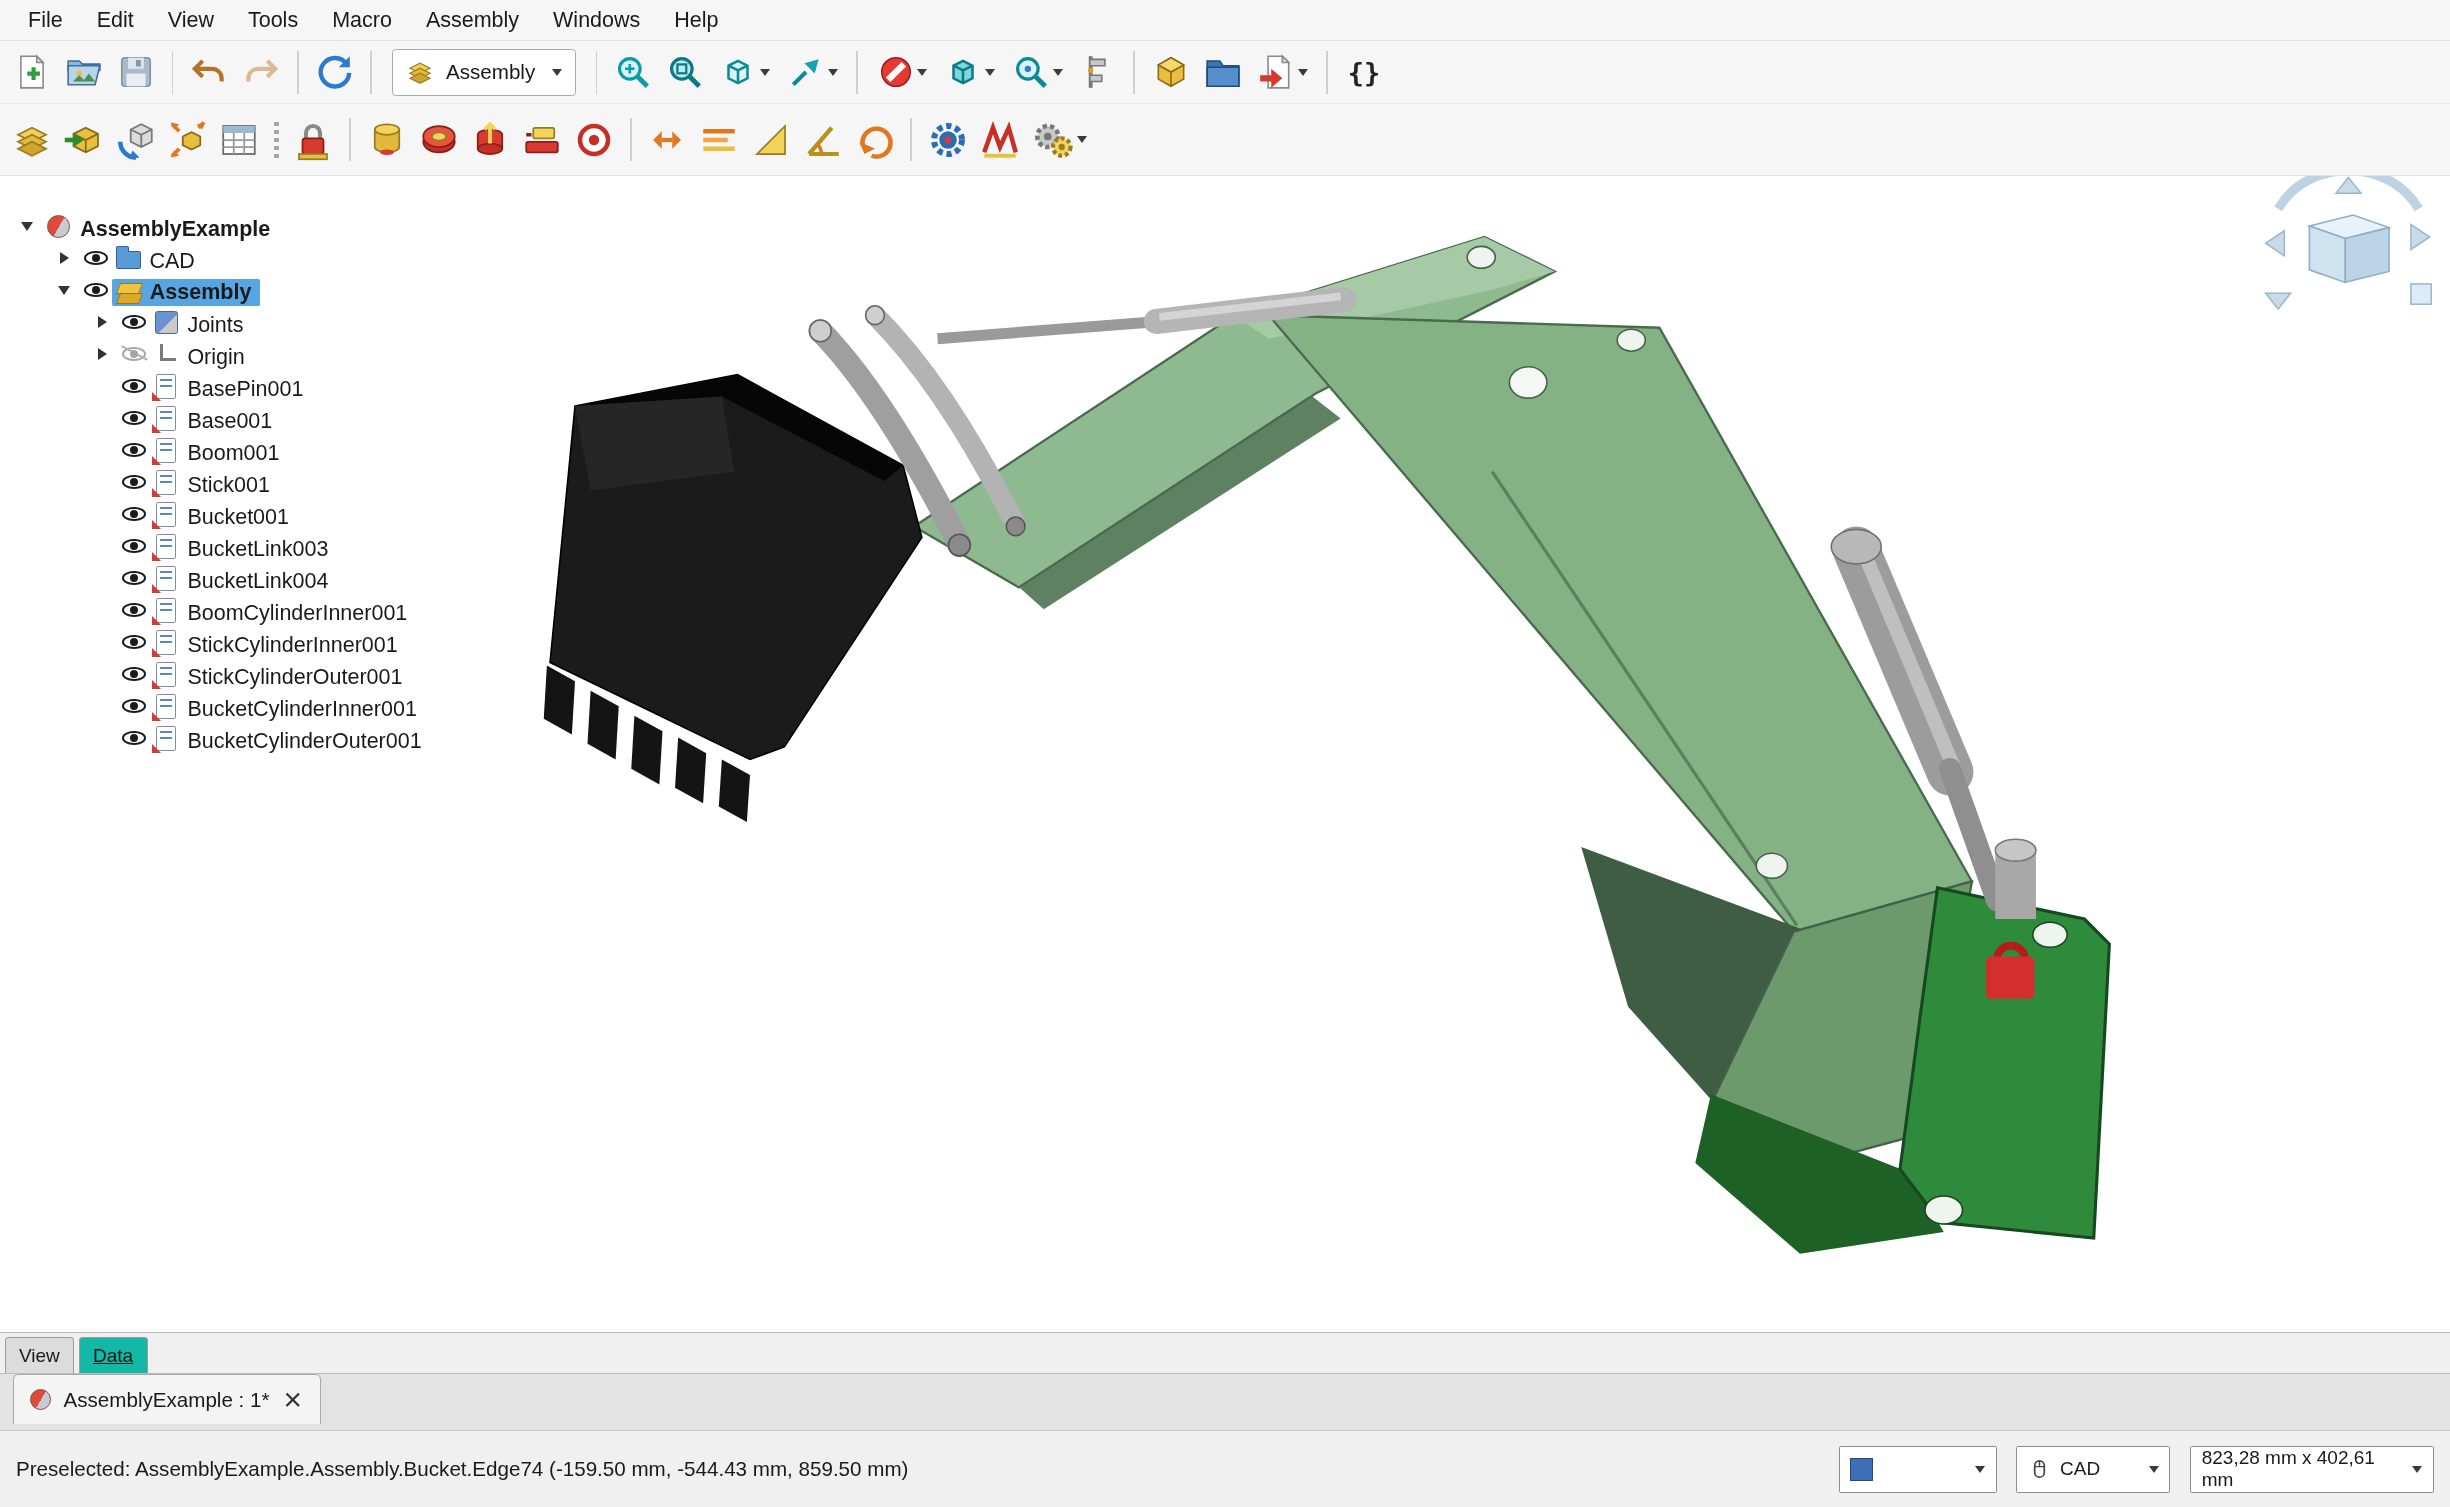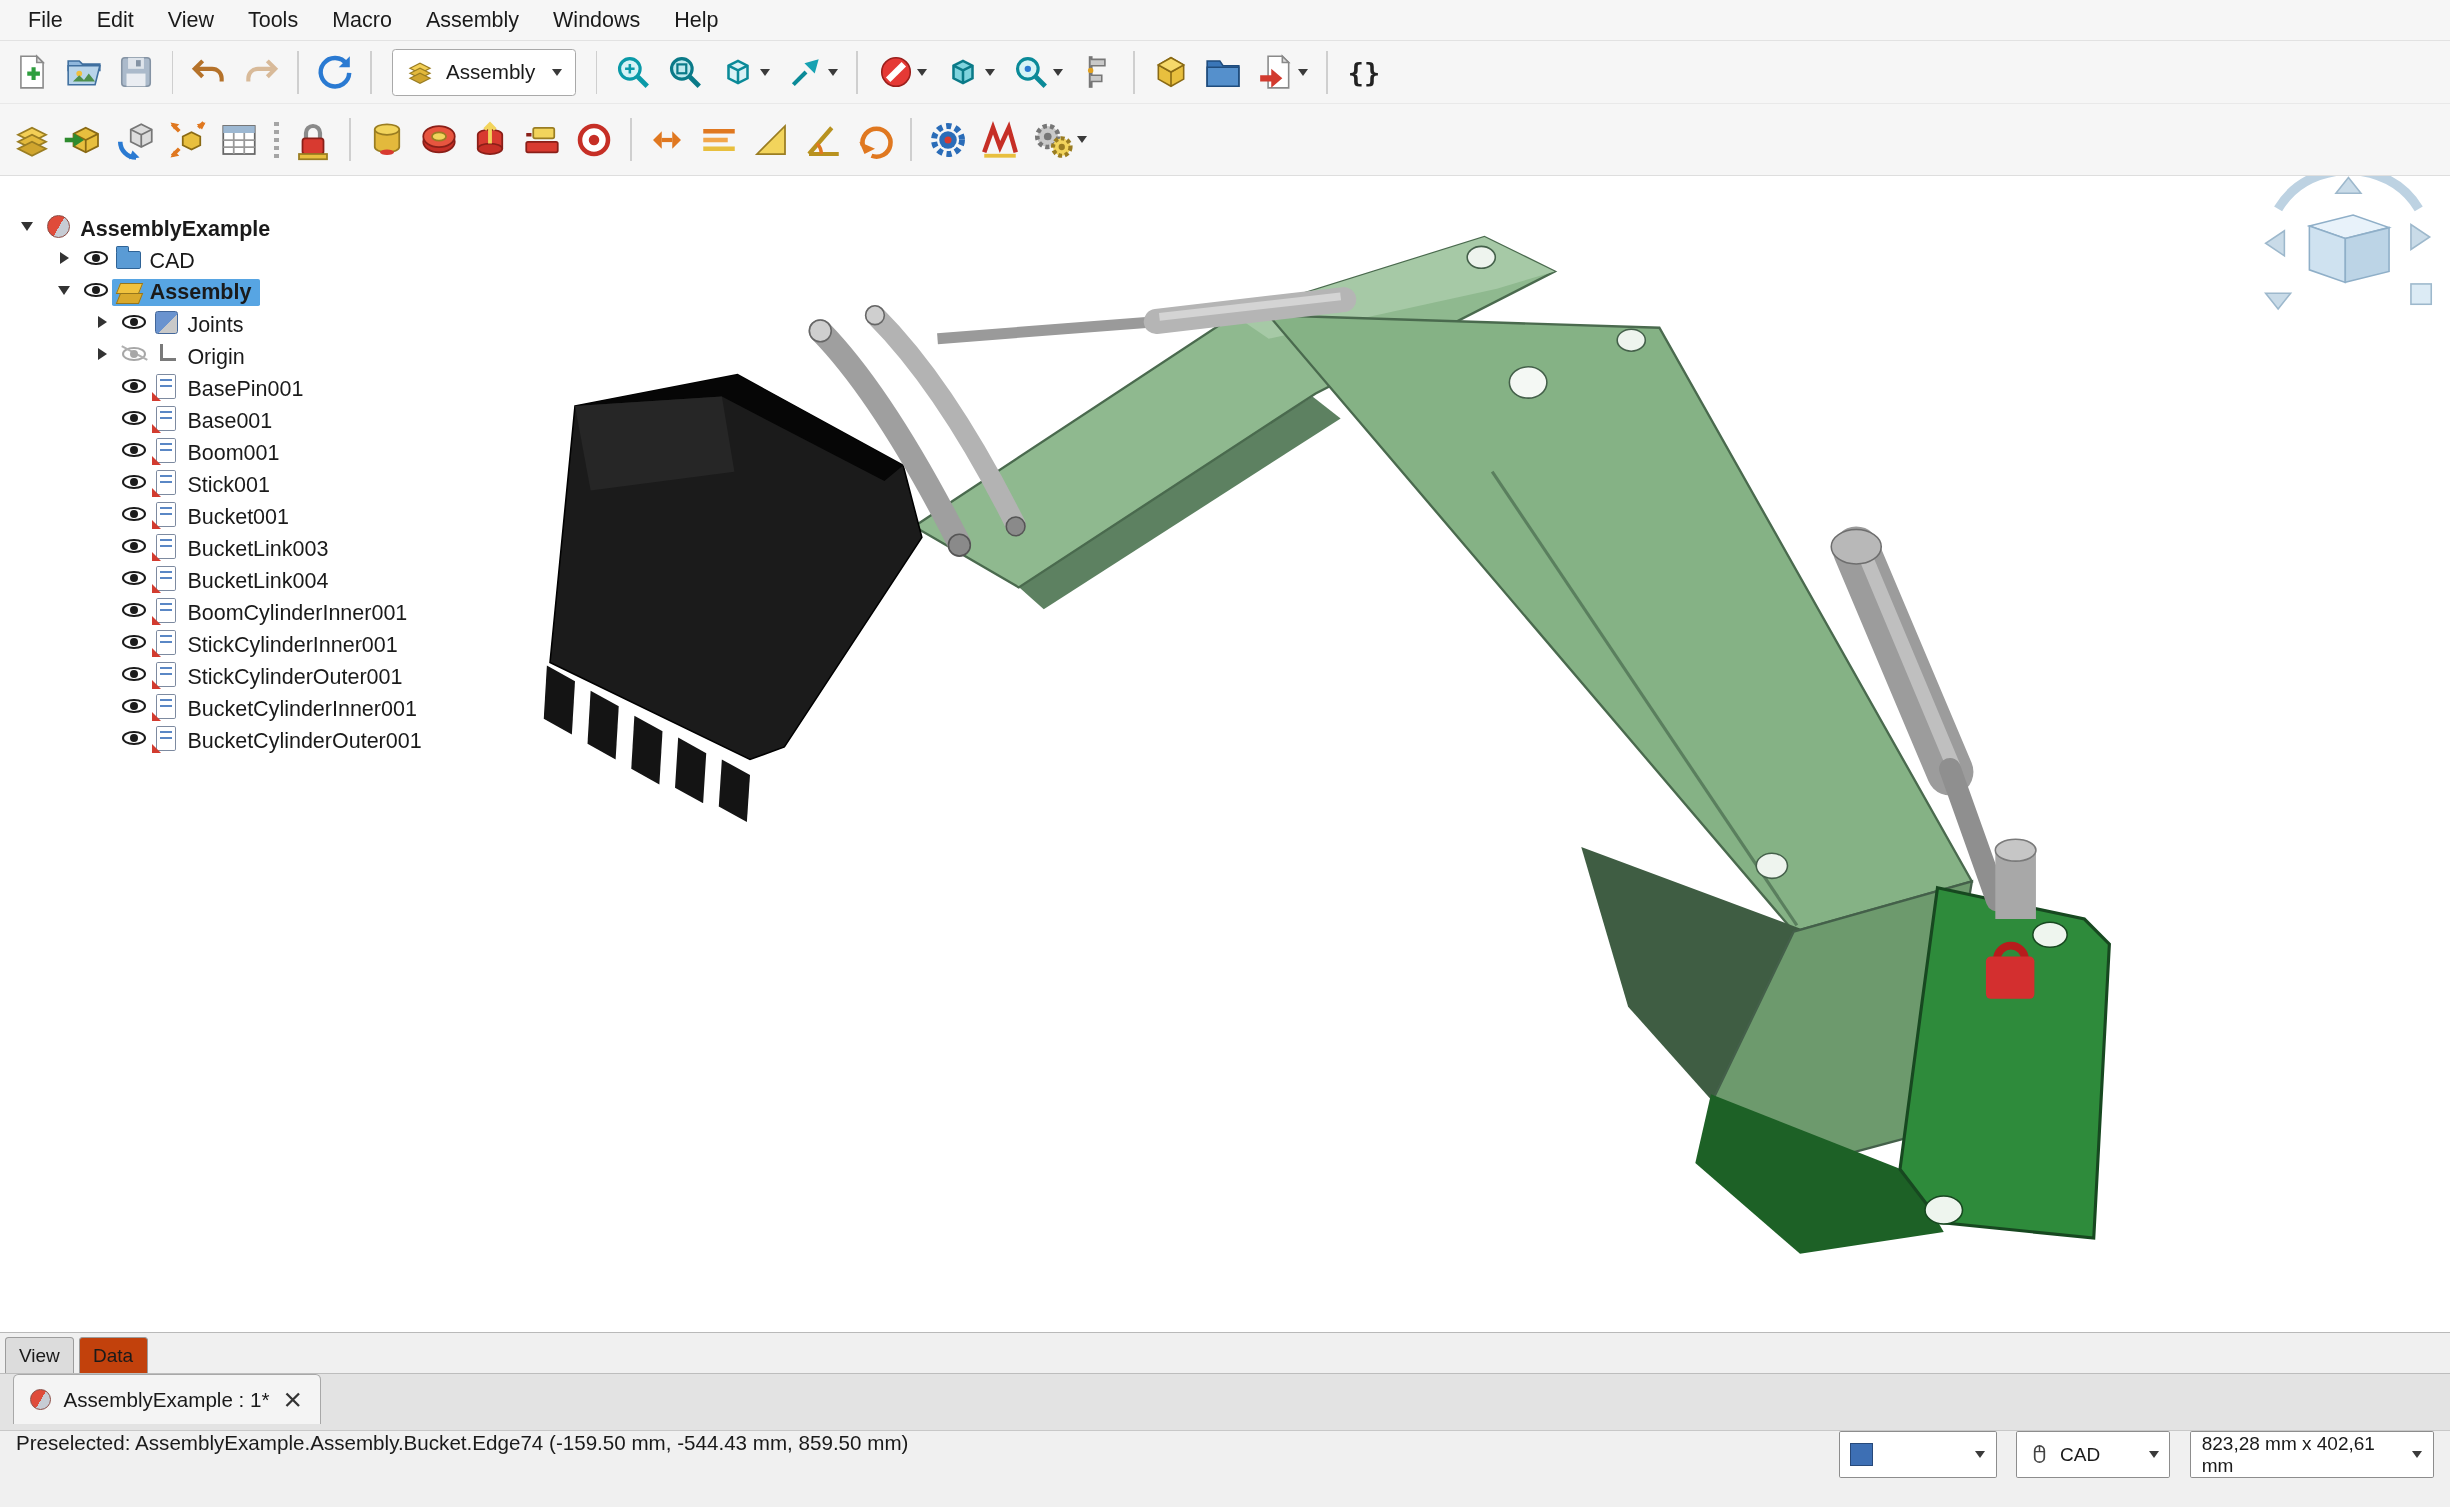--- a/index.html
+++ b/index.html
@@ -72,32 +72,32 @@
               border-style:solid; border-width:9.9px 0 0 9.9px;
               border-color:transparent transparent transparent #d23b2f; }
   .selwrap { display:flex; align-items:center; gap:7.2px; background:#57a5e3; border-radius:1.8px;
              padding:0.9px 9px 0.9px 3.6px; }
   .selwrap .tlabel { margin-left:0; }
 
   
   .ptabs { height:41px; background:#f0f0f0; border-top:0.9px solid #b9b9b9; display:flex; align-items:flex-end; }
   .ptab { font-size:19px; padding:6.3px 13.4px; border:0.9px solid #9c9c9c; border-bottom:none;
           border-radius:3.6px 3.6px 0 0; margin-left:4.5px; background:#dcdcdc; cursor:default; }
-  .ptab.active { background:#c2410c; }
+  .ptab.active { background:#14b8a6;text-decoration:underline; }
   .dtabs { height:57px; background:#e3e3e3; border-top:0.9px solid #bdbdbd; display:flex; }
   .dtab { display:flex; align-items:center; gap:12.5px; height:50px; padding:0 16px; margin-left:12.5px;
           background:#f4f4f4; border:0.9px solid #a8a8a8; border-bottom:none; border-radius:5.4px 5.4px 0 0;
           font-size:20.6px; cursor:default; }
   .dtab .i-doc { width:21.5px; height:21.5px; }
   .xbtn { border:none; background:none; display:flex; align-items:center; cursor:default; }
   .xbtn svg { width:21.5px; height:21.5px; }
 
   
   .statusbar { height:77px; background:#f0f0f0; border-top:0.9px solid #c8c8c8;
-               display:flex; align-items:flex-start; padding:0 16px; font-size:20.6px; }
+               display:flex; align-items:center; padding:0 16px; font-size:20.6px; }
   .status-msg { flex:1; white-space:nowrap; }
   .scombo { display:flex; align-items:center; gap:9px; height:47px; background:#fff;
             border:0.9px solid #8d8d8d; border-radius:1.8px; padding:0 10.7px; margin-left:19.7px;
             font-size:19px; cursor:default; }
   .scombo .ddc { margin-left:auto; }
   .c1 { width:158px; } .c2 { width:154px; } .c3 { width:244px; }
   .bluesq { width:23px; height:23px; background:#3d6fb4; border:0.9px solid #27497a; }
 </style>
 </head>
 <body>

